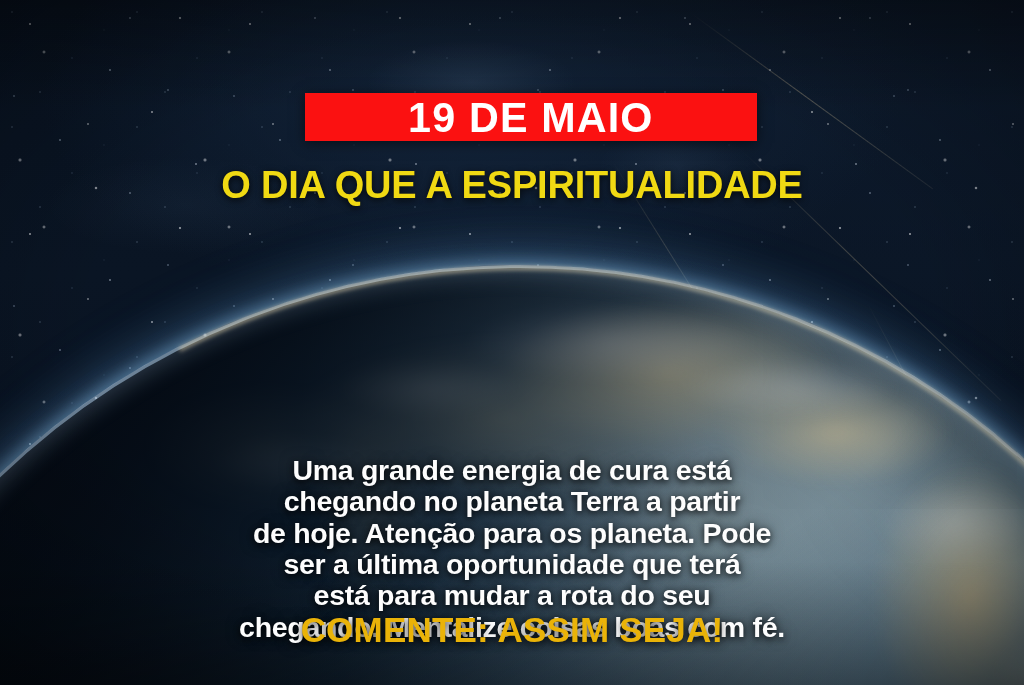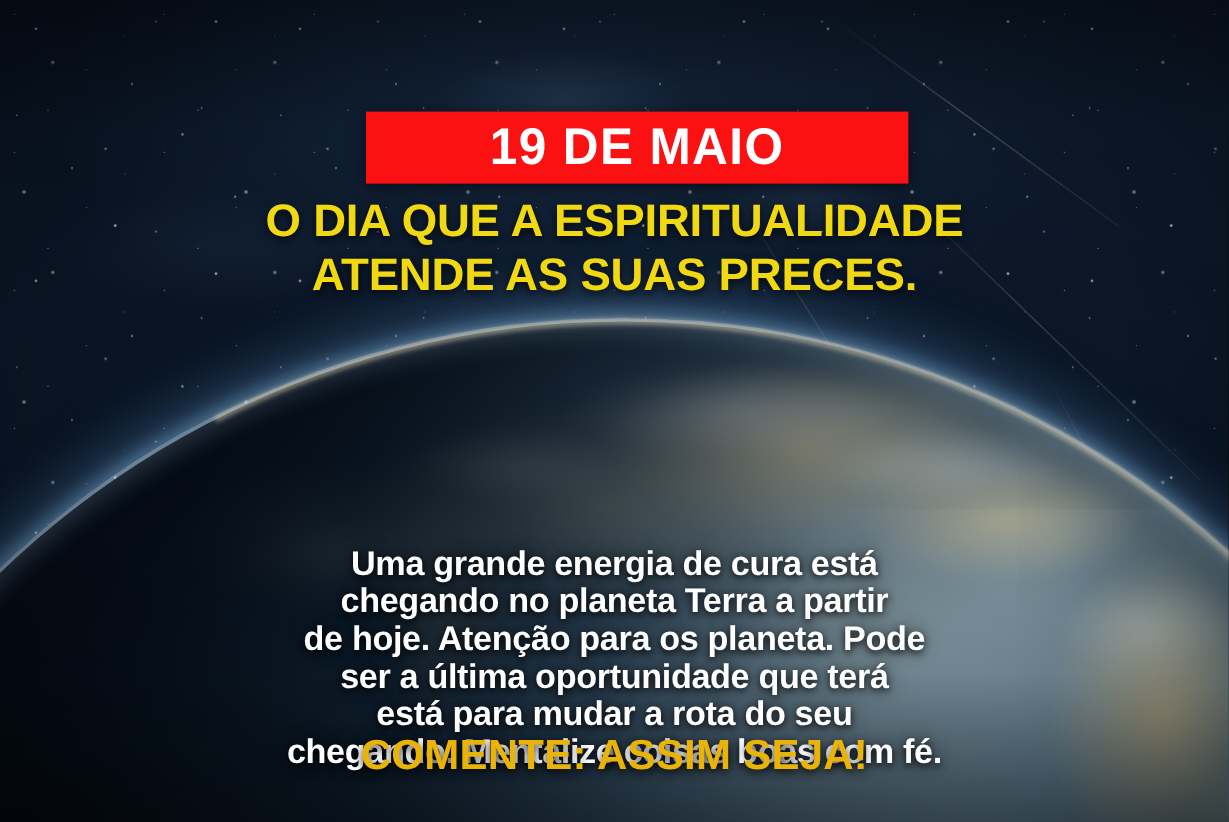--- a/index.html
+++ b/index.html
@@ -200,21 +200,21 @@
     position: absolute;
     inset: 0;
     text-align: center;
   }
 
   .date-banner {
     position: absolute;
     left: 305px;
     top: 93px;
     width: 452px;
-    height: 60px;
+    height: 48px;
     background: #fb1111;
     display: flex;
     align-items: center;
     justify-content: center;
     box-shadow: 0 2px 12px rgba(0,0,0,.55);
   }
   .date-banner-text {
     color: #ffffff;
     font-size: 43px;
     font-weight: 700;
@@ -297,21 +297,20 @@
   <div class="vignette"></div>
 
   <div class="content">
 
     <div class="date-banner">
       <span class="date-banner-text">19 DE MAIO</span>
     </div>
 
     <div class="headline">
       <div>O DIA QUE A ESPIRITUALIDADE</div>
-      <div>ATENDE AS SUAS PRECES.</div>
     </div>
 
     <div class="body-copy">
       <div>Uma grande energia de cura está</div>
       <div>chegando no planeta Terra a partir</div>
       <div>de hoje. Atenção para os planeta. Pode</div>
       <div>ser a última oportunidade que terá</div>
       <div>está para mudar a rota do seu</div>
       <div>chegando. Mentalize coisas boas com fé.</div>
     </div>

